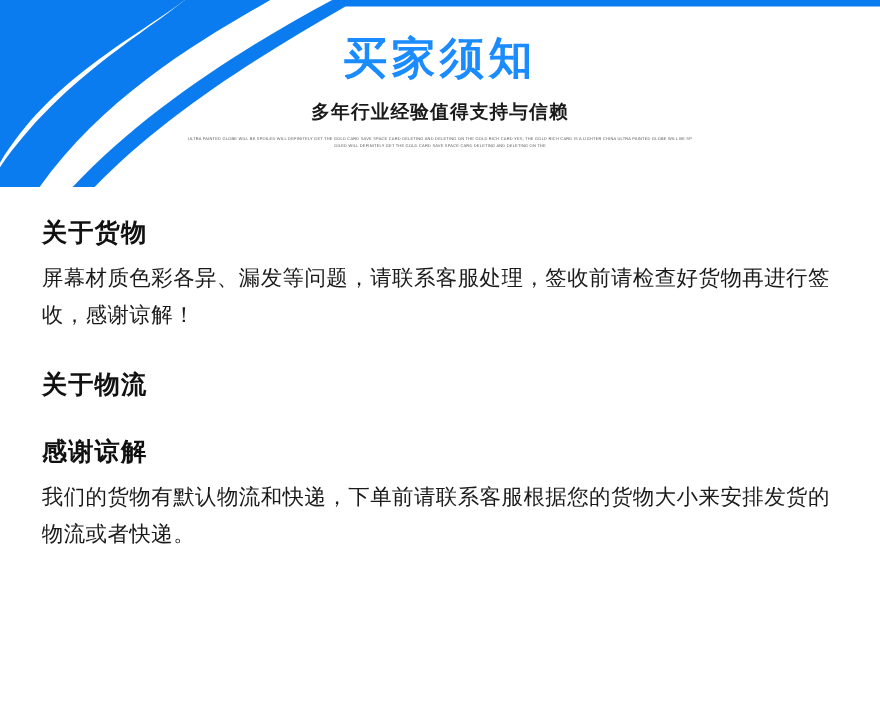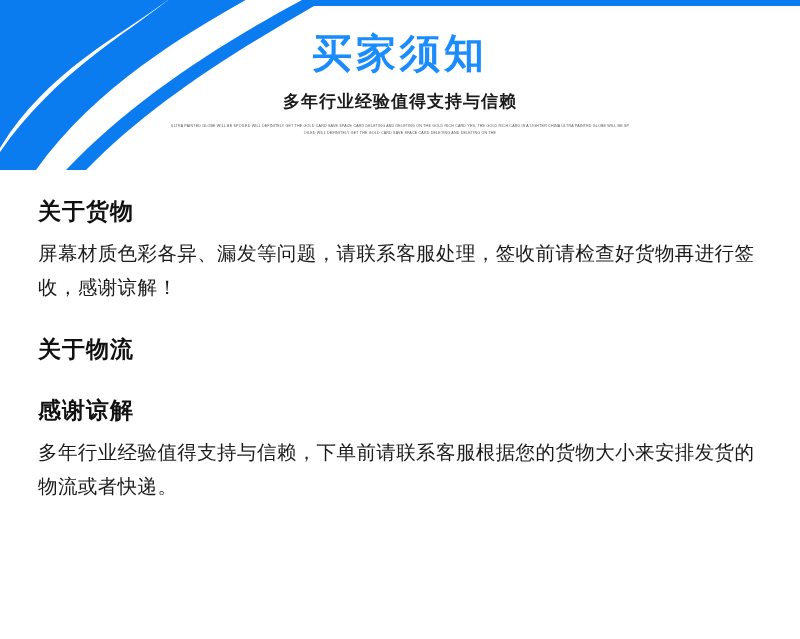--- a/index.html
+++ b/index.html
@@ -129,17 +129,17 @@
       <h2 class="section-title">关于货物</h2>
       <p class="section-body">屏幕材质色彩各异、漏发等问题，请联系客服处理，签收前请检查好货物再进行签收，感谢谅解！</p>
     </div>
 
     <div class="section">
       <h2 class="section-title">关于物流</h2>
     </div>
 
     <div class="section">
       <h2 class="section-title">感谢谅解</h2>
-      <p class="section-body">多年行业经验值得支持与信赖，下单前请联系客服根据您的货物大小来安排发货的物流或者快递。</p>
+      <p class="section-body">我们的货物有默认物流和快递，下单前请联系客服根据您的货物大小来安排发货的物流或者快递。</p>
     </div>
 
   </div>
 </div>
 
 </body></html>

